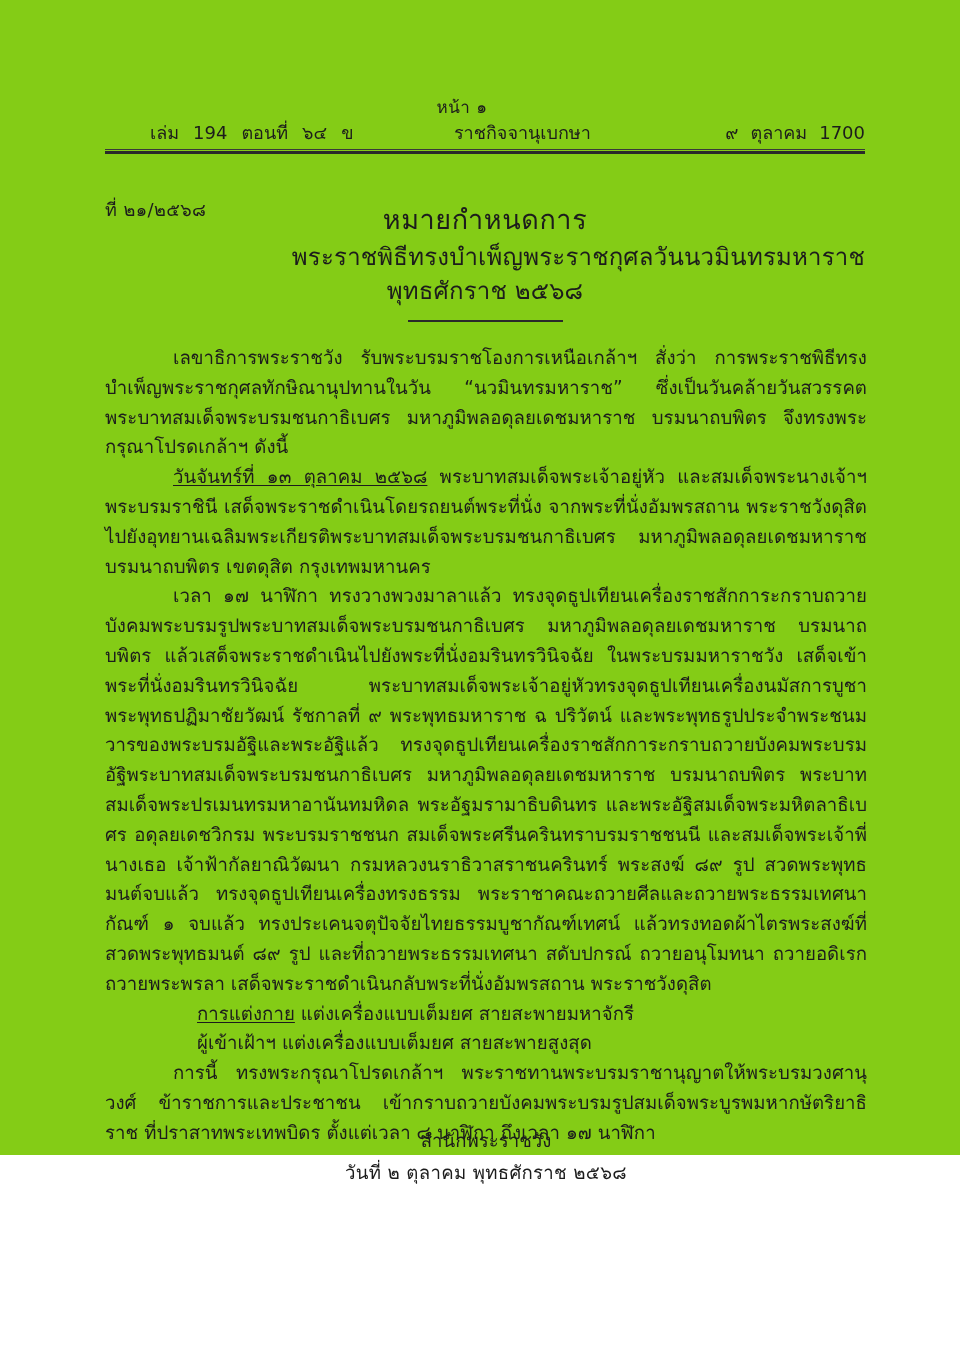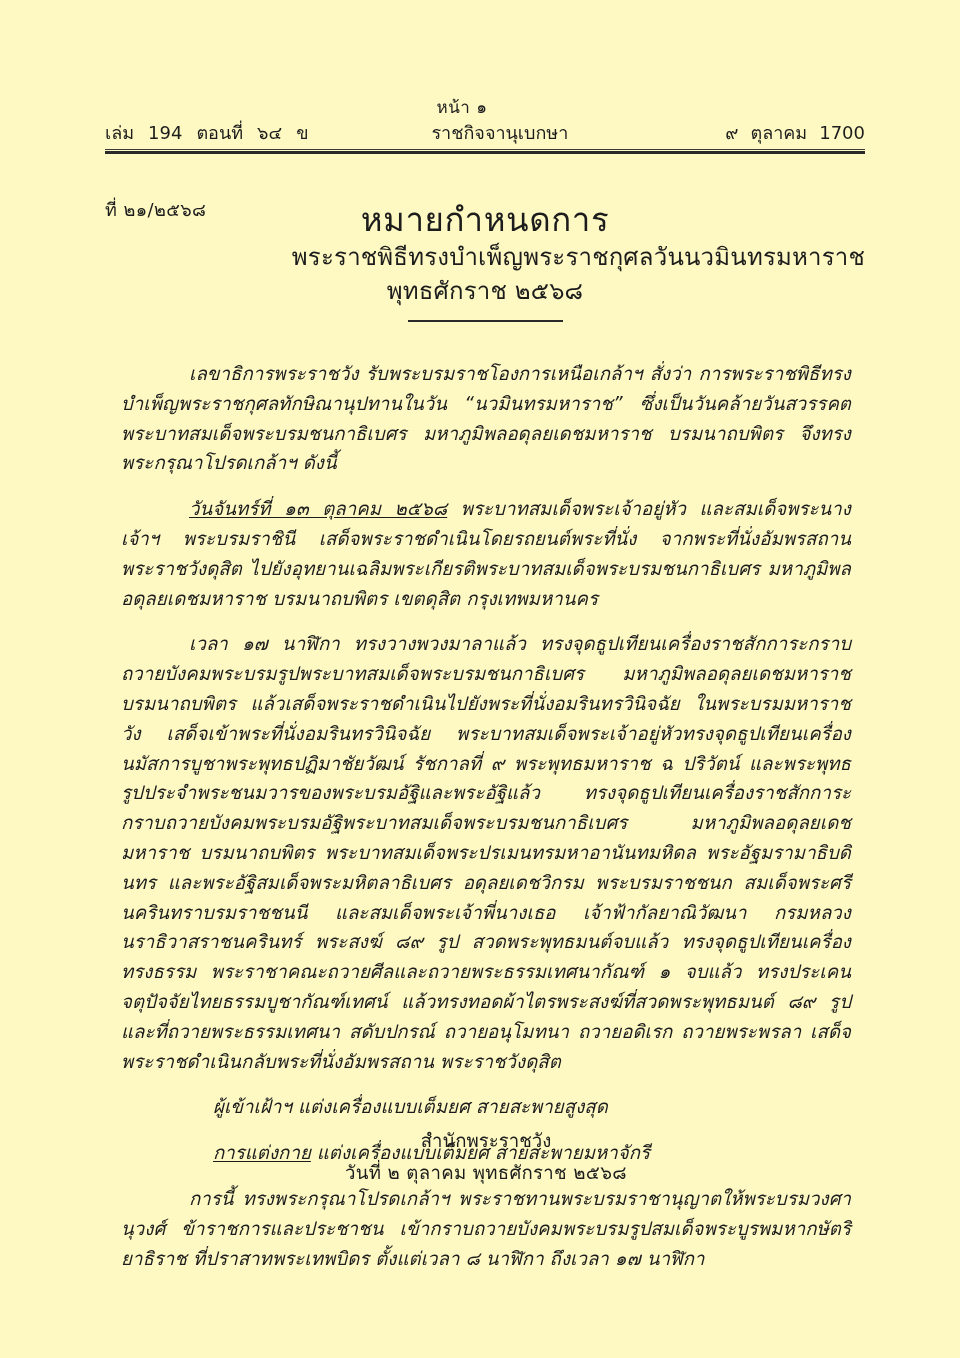--- a/index.html
+++ b/index.html
@@ -13,22 +13,22 @@
     position: relative;
     font-family: "DejaVu Sans", "Liberation Sans", sans-serif;
     color: #1c1c1c;
     overflow: hidden;
   }
 
   .page {
     position: absolute;
     left: 0; top: 0;
     width: 960px;
-    height: 1358px;
-    background: #fef9c3;
+    height: 1155px;
+    background: #84cc16;
   }
 
   
   .masthead {
     position: absolute;
     left: 105px;
     top: 96px;
     width: 760px;
   }
   .page-number-line {
@@ -37,20 +37,21 @@
     line-height: 22px;
     letter-spacing: 0.5px;
     margin-left: -46px;
   }
   .masthead-row {
     display: flex;
     align-items: baseline;
     font-size: 18px;
     line-height: 26px;
     margin-top: 2px;
+    margin-left: 45px;
   }
   .mh-left {
     display: flex;
     gap: 14px;
     white-space: nowrap;
   }
   .mh-center {
     flex: 1;
     text-align: center;
     white-space: nowrap;
@@ -87,21 +88,21 @@
 
   
   .title-block {
     position: absolute;
     left: 105px;
     top: 200px;
     width: 760px;
     text-align: center;
   }
   .title-main {
-    font-size: 33px;
+    font-size: 27px;
     line-height: 40px;
     letter-spacing: 0.6px;
   }
   .title-sub1 {
     font-size: 24px;
     line-height: 34px;
     letter-spacing: 0.2px;
     text-align: right;
   }
   .title-sub2 {
@@ -124,25 +125,24 @@
   .body {
     position: absolute;
     left: 105px;
     top: 343px;
     width: 762px;
     font-size: 18.6px;
     line-height: 29.8px;
     letter-spacing: 0.05px;
   }
   .para {
-    margin: 16px;
+    margin: 0;
     text-align: justify;
     text-justify: inter-word;
     text-indent: 68px;
-    font-style: italic;
   }
   .para.indent-sm { text-indent: 92px; }
   .para.flush { text-align: left; }
   .u {
     text-decoration: underline;
     text-underline-offset: 2px;
   }
 
   
   .signature {
@@ -196,23 +196,23 @@
   </div>
 
   <div class="body">
 
     <p class="para">เลขาธิการพระราชวัง รับพระบรมราชโองการเหนือเกล้าฯ สั่งว่า การพระราชพิธีทรงบำเพ็ญพระราชกุศลทักษิณานุปทานในวัน “นวมินทรมหาราช” ซึ่งเป็นวันคล้ายวันสวรรคตพระบาทสมเด็จพระบรมชนกาธิเบศร มหาภูมิพลอดุลยเดชมหาราช บรมนาถบพิตร จึงทรงพระกรุณาโปรดเกล้าฯ ดังนี้</p>
 
     <p class="para"><span class="u">วันจันทร์ที่ ๑๓ ตุลาคม ๒๕๖๘</span><span> พระบาทสมเด็จพระเจ้าอยู่หัว และสมเด็จพระนางเจ้าฯ พระบรมราชินี เสด็จพระราชดำเนินโดยรถยนต์พระที่นั่ง จากพระที่นั่งอัมพรสถาน พระราชวังดุสิต ไปยังอุทยานเฉลิมพระเกียรติพระบาทสมเด็จพระบรมชนกาธิเบศร มหาภูมิพลอดุลยเดชมหาราช บรมนาถบพิตร เขตดุสิต กรุงเทพมหานคร</span></p>
 
     <p class="para">เวลา ๑๗ นาฬิกา ทรงวางพวงมาลาแล้ว ทรงจุดธูปเทียนเครื่องราชสักการะกราบถวายบังคมพระบรมรูปพระบาทสมเด็จพระบรมชนกาธิเบศร มหาภูมิพลอดุลยเดชมหาราช บรมนาถบพิตร แล้วเสด็จพระราชดำเนินไปยังพระที่นั่งอมรินทรวินิจฉัย ในพระบรมมหาราชวัง เสด็จเข้าพระที่นั่งอมรินทรวินิจฉัย พระบาทสมเด็จพระเจ้าอยู่หัวทรงจุดธูปเทียนเครื่องนมัสการบูชาพระพุทธปฏิมาชัยวัฒน์ รัชกาลที่ ๙ พระพุทธมหาราช ฉ ปริวัตน์ และพระพุทธรูปประจำพระชนมวารของพระบรมอัฐิและพระอัฐิแล้ว ทรงจุดธูปเทียนเครื่องราชสักการะกราบถวายบังคมพระบรมอัฐิพระบาทสมเด็จพระบรมชนกาธิเบศร มหาภูมิพลอดุลยเดชมหาราช บรมนาถบพิตร พระบาทสมเด็จพระปรเมนทรมหาอานันทมหิดล พระอัฐมรามาธิบดินทร และพระอัฐิสมเด็จพระมหิตลาธิเบศร อดุลยเดชวิกรม พระบรมราชชนก สมเด็จพระศรีนครินทราบรมราชชนนี และสมเด็จพระเจ้าพี่นางเธอ เจ้าฟ้ากัลยาณิวัฒนา กรมหลวงนราธิวาสราชนครินทร์ พระสงฆ์ ๘๙ รูป สวดพระพุทธมนต์จบแล้ว ทรงจุดธูปเทียนเครื่องทรงธรรม พระราชาคณะถวายศีลและถวายพระธรรมเทศนากัณฑ์ ๑ จบแล้ว ทรงประเคนจตุปัจจัยไทยธรรมบูชากัณฑ์เทศน์ แล้วทรงทอดผ้าไตรพระสงฆ์ที่สวดพระพุทธมนต์ ๘๙ รูป และที่ถวายพระธรรมเทศนา สดับปกรณ์ ถวายอนุโมทนา ถวายอดิเรก ถวายพระพรลา เสด็จพระราชดำเนินกลับพระที่นั่งอัมพรสถาน พระราชวังดุสิต</p>
 
+    <p class="para indent-sm flush"><span class="u">การแต่งกาย</span><span> แต่งเครื่องแบบเต็มยศ สายสะพายมหาจักรี</span></p>
+
     <p class="para indent-sm flush">ผู้เข้าเฝ้าฯ แต่งเครื่องแบบเต็มยศ สายสะพายสูงสุด</p>
-
-    <p class="para indent-sm flush"><span class="u">การแต่งกาย</span><span> แต่งเครื่องแบบเต็มยศ สายสะพายมหาจักรี</span></p>
 
     <p class="para">การนี้ ทรงพระกรุณาโปรดเกล้าฯ พระราชทานพระบรมราชานุญาตให้พระบรมวงศานุวงศ์ ข้าราชการและประชาชน เข้ากราบถวายบังคมพระบรมรูปสมเด็จพระบูรพมหากษัตริยาธิราช ที่ปราสาทพระเทพบิดร ตั้งแต่เวลา ๘ นาฬิกา ถึงเวลา ๑๗ นาฬิกา</p>
 
   </div>
 
   <div class="signature">
     <div>สำนักพระราชวัง</div>
     <div class="sig-line2">วันที่ ๒ ตุลาคม พุทธศักราช ๒๕๖๘</div>
   </div>
 

